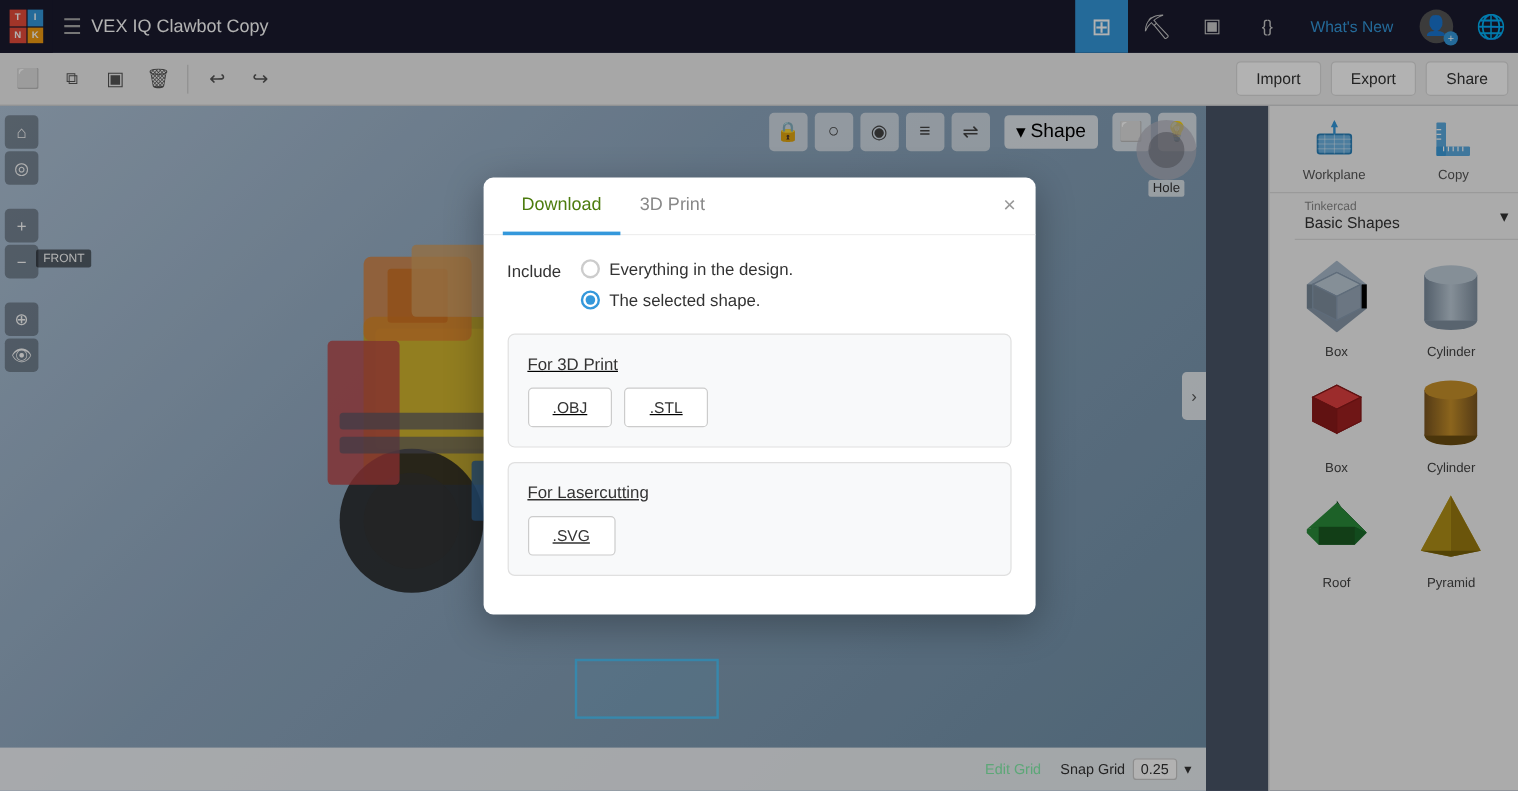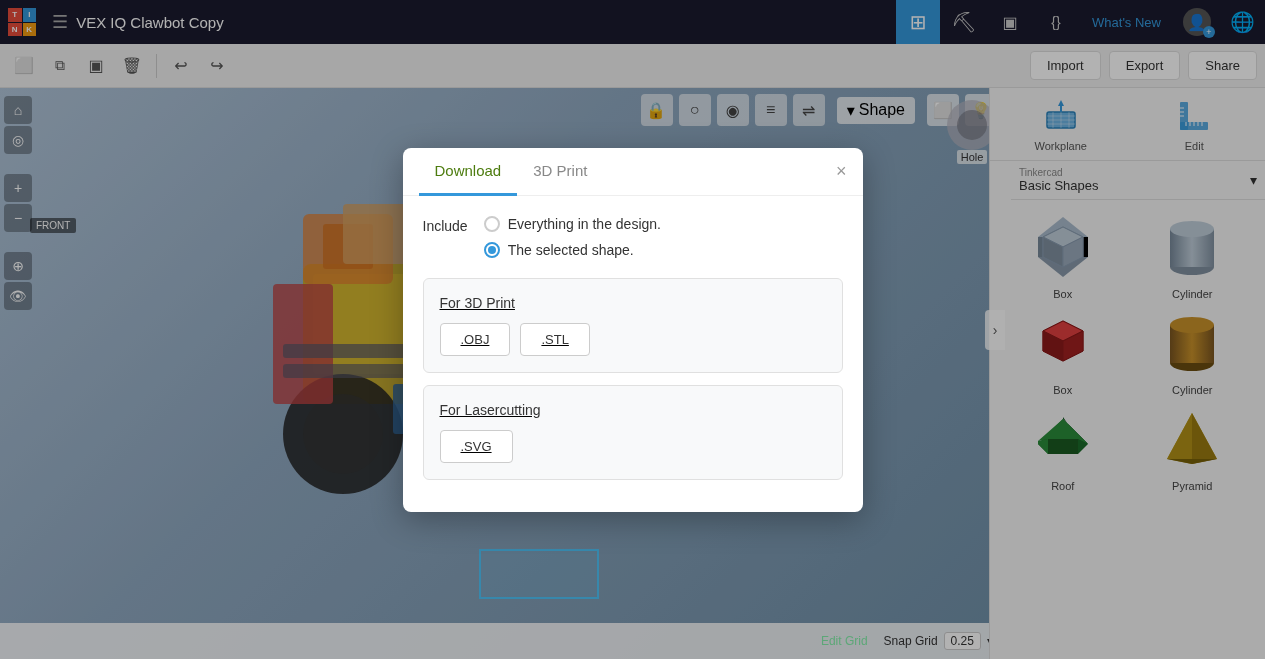--- a/index.html
+++ b/index.html
@@ -173,21 +173,21 @@
       color: #333;
       z-index: 8;
     }
     #snap-grid { display: flex; align-items: center; gap: 6px; }
 
     
     #right-panel {
       position: absolute;
       top: 88px;
       right: 0;
-      width: 276px;
+      width: 208px;
       bottom: 0;
       background: #f5f5f5;
       border-left: 1px solid #ddd;
       display: flex;
       flex-direction: column;
       z-index: 8;
     }
 
     #right-panel-header {
       display: flex;
@@ -330,21 +330,21 @@
       background: rgba(255,255,255,0.8);
       display: flex; align-items: center; justify-content: center;
       cursor: pointer; border-radius: 4px 0 0 4px;
       z-index: 9;
       font-size: 14px; color: #555;
     }
 
     
     #front-label {
       position: absolute;
-      top: 130px;
+      top: 120px;
       left: 30px;
       background: rgba(0,0,0,0.5);
       color: white;
       font-size: 10px;
       padding: 2px 6px;
       border-radius: 2px;
       z-index: 5;
     }
 
     
@@ -521,21 +521,21 @@
           <line x1="14" y1="24" x2="14" y2="28" stroke="white" stroke-width="1"></line>
           <line x1="18" y1="24" x2="18" y2="28" stroke="white" stroke-width="1"></line>
           <line x1="22" y1="24" x2="22" y2="28" stroke="white" stroke-width="1"></line>
           <line x1="26" y1="24" x2="26" y2="28" stroke="white" stroke-width="1"></line>
 
           <line x1="4" y1="10" x2="8" y2="10" stroke="white" stroke-width="1"></line>
           <line x1="4" y1="14" x2="8" y2="14" stroke="white" stroke-width="1"></line>
           <line x1="4" y1="18" x2="8" y2="18" stroke="white" stroke-width="1"></line>
         </svg>
       </div>
-      <span class="ruler-label">Edit</span>
+      <span class="ruler-label">Copy</span>
     </div>
   </div>
 
   <div id="shapes-selector">
     <div id="shapes-dropdown">
       <div>
         <div style="font-size:10px;color:#888;">Tinkercad</div>
         <div style="font-size:13px;color:#333;font-weight:500;">Basic Shapes</div>
       </div>
       <span style="font-size:14px;">▾</span>

